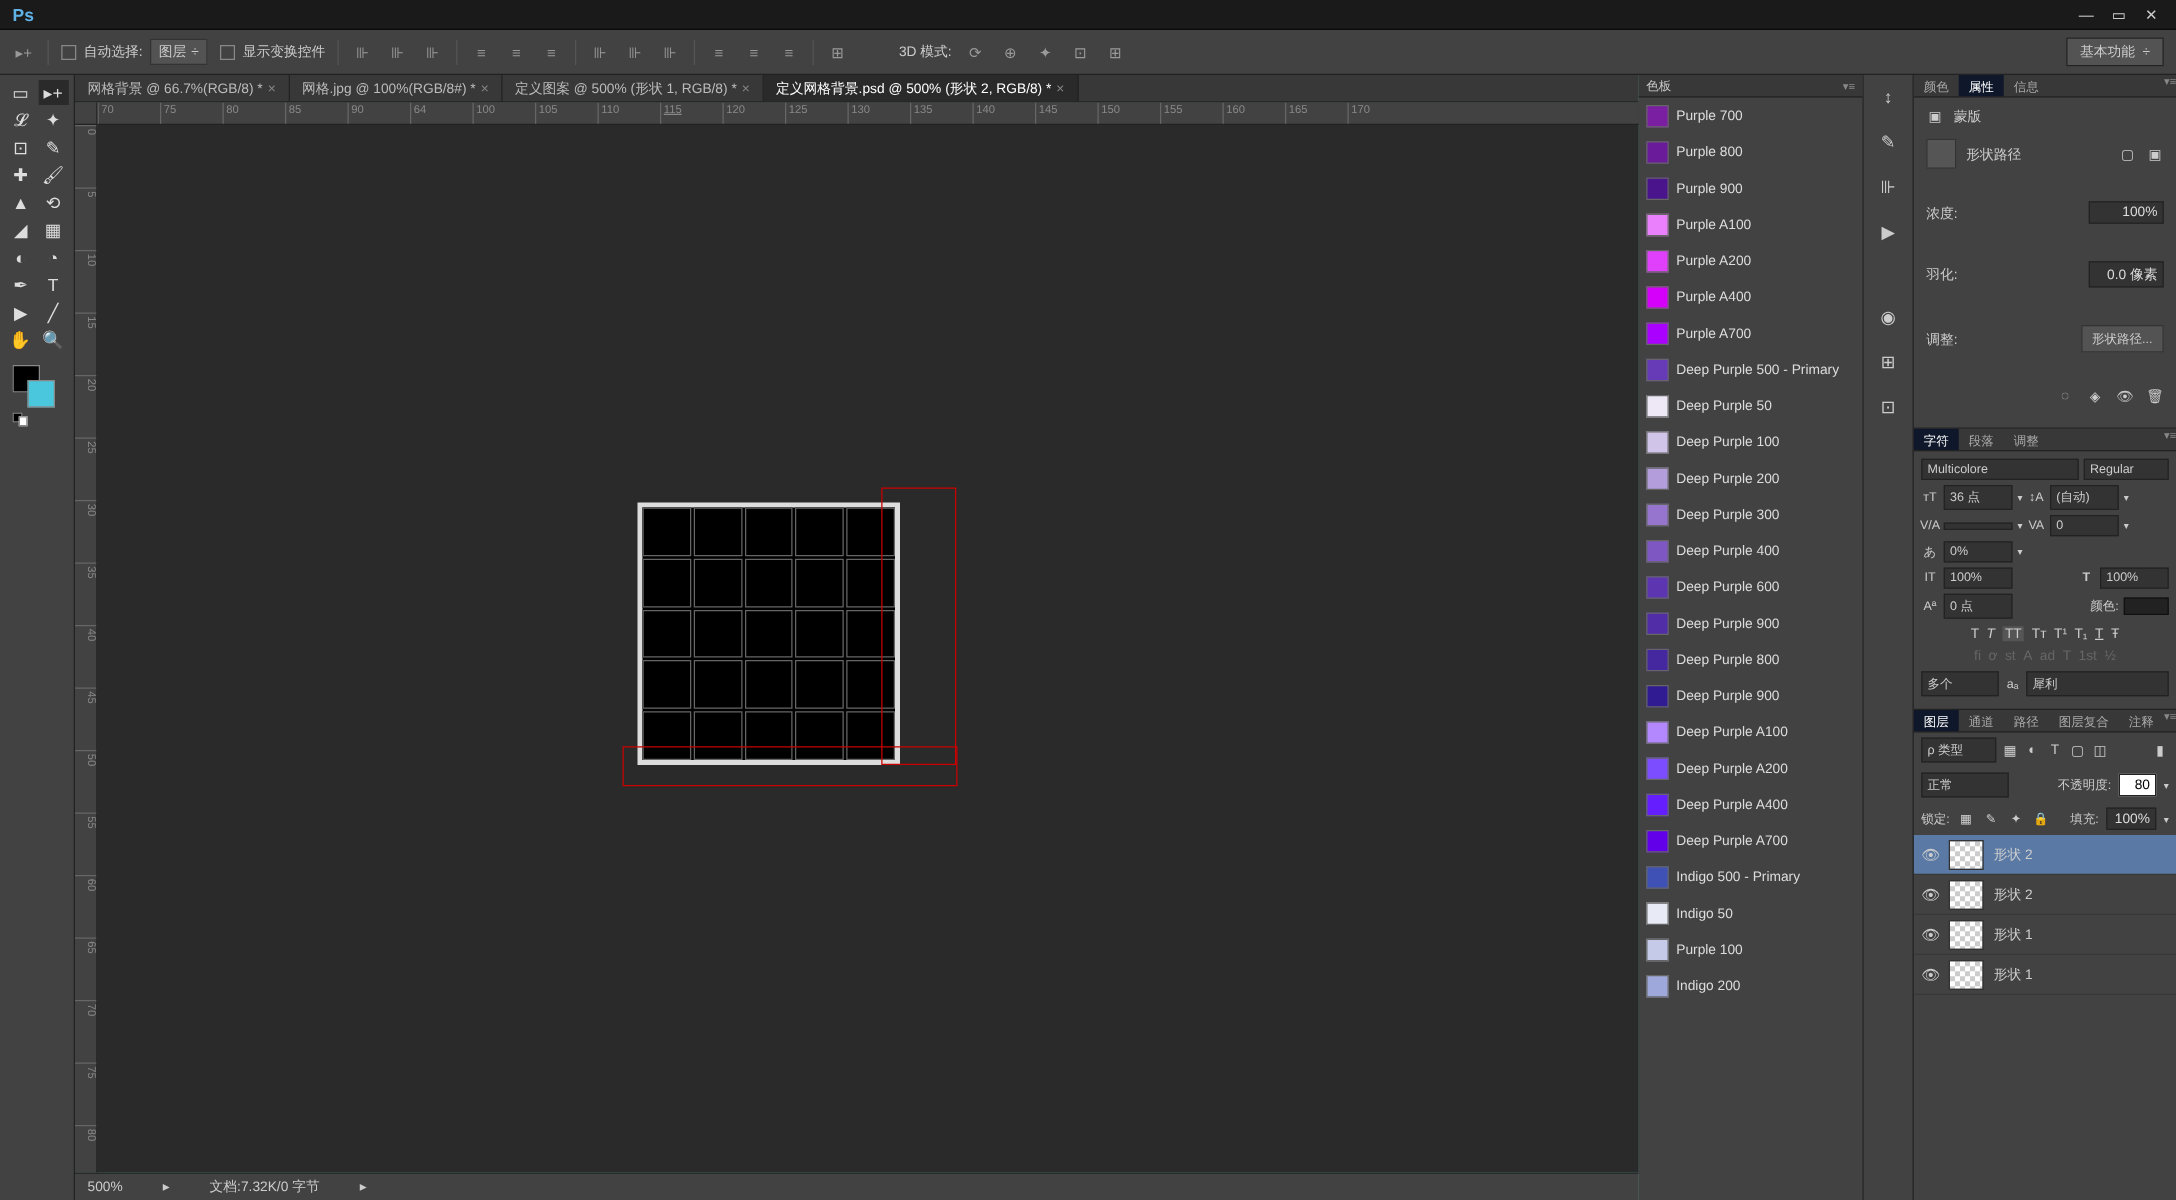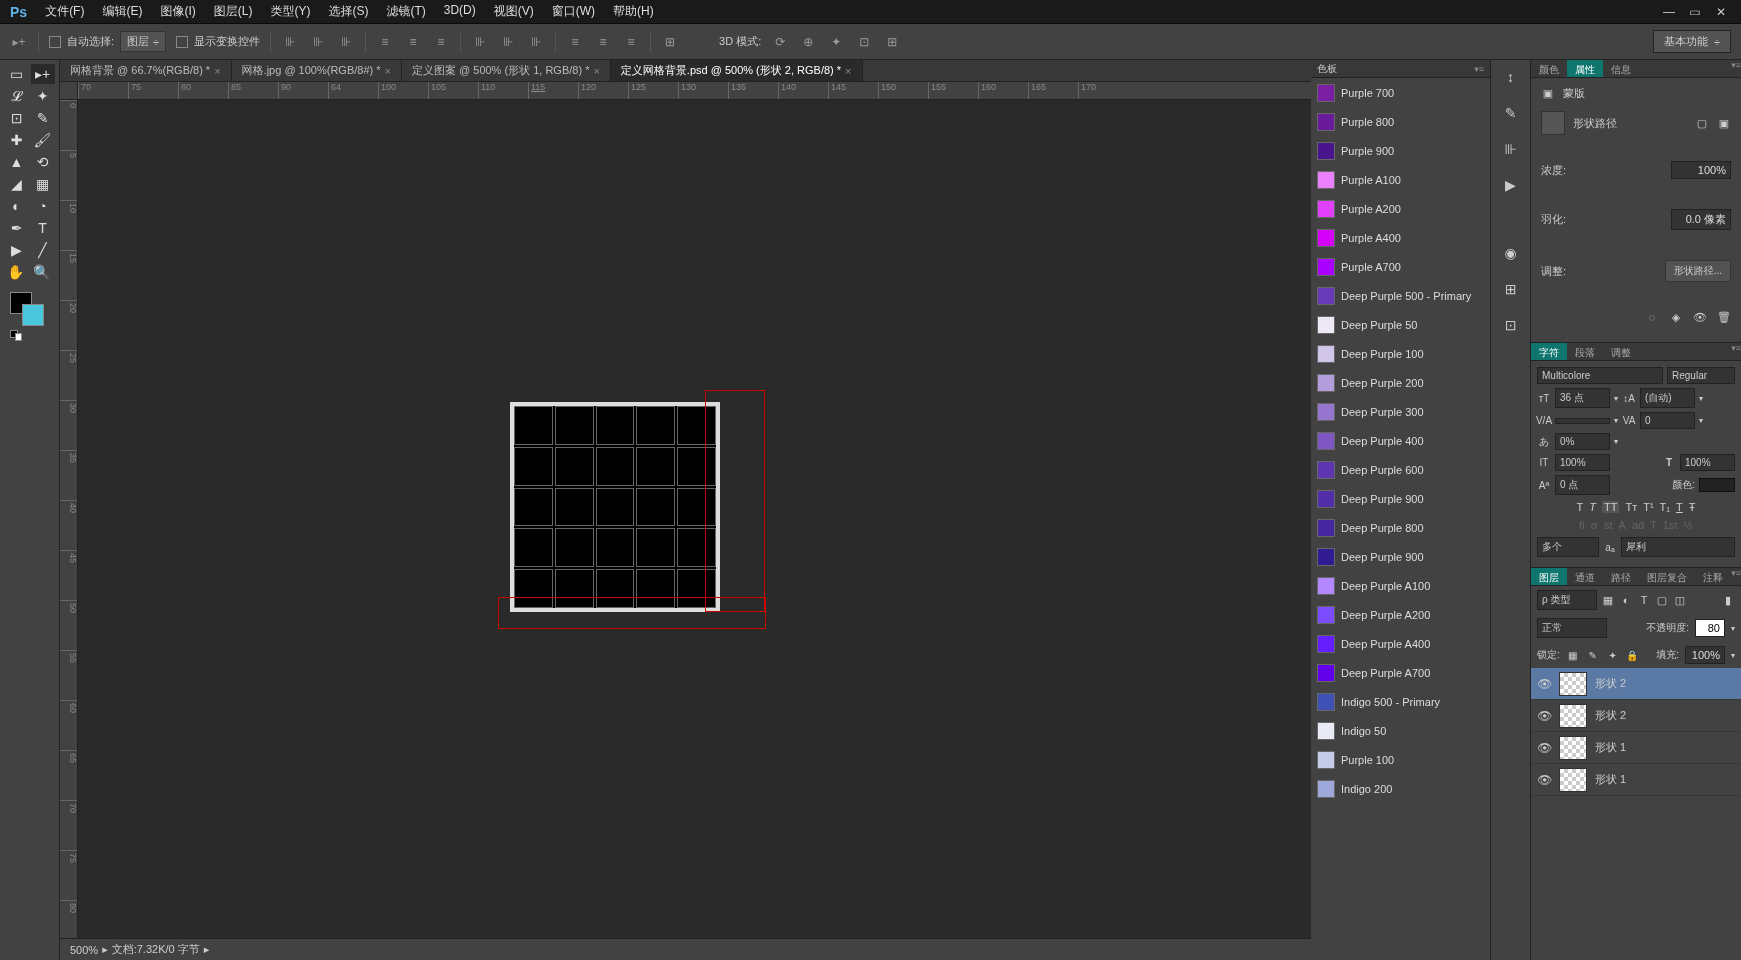--- a/index.html
+++ b/index.html
@@ -38,33 +38,33 @@
 .ruler-v{position:absolute;top:18px;left:0;width:18px;bottom:0;background:#424242;border-right:1px solid #222;font-size:9px;color:#888;overflow:hidden}
 .ruler-corner{position:absolute;top:0;left:0;width:18px;height:18px;background:#424242;border-right:1px solid #222;border-bottom:1px solid #222}
 .ruler-tick{position:absolute;border-left:1px solid #666;height:18px;padding-left:2px}
 .ruler-tick-v{position:absolute;border-top:1px solid #666;width:18px;writing-mode:vertical-rl;padding-top:2px}
 .canvas-art{position:absolute;left:450px;top:320px}
 .grid-box{width:210px;height:210px;background:#ddd;padding:4px}
 .grid-inner{width:100%;height:100%;background:#000;display:grid;grid-template-columns:repeat(5,1fr);grid-template-rows:repeat(5,1fr);gap:2px}
 .grid-cell{background:#000;border:1px solid #666}
 .sel-box1{position:absolute;border:1px solid #c00;width:60px;height:222px;left:645px;top:308px}
 .sel-box2{position:absolute;border:1px solid #c00;width:268px;height:32px;left:438px;top:515px}
-.status{height:22px;background:#424242;display:flex;align-items:center;padding:0 10px;gap:4px;font-size:11px;border-top:1px solid #222}
+.status{height:22px;background:#424242;display:flex;align-items:center;padding:0 10px;gap:32px;font-size:11px;border-top:1px solid #222}
 .right-panels{width:430px;background:#424242;display:flex}
 .swatch-panel{width:180px;border-right:1px solid #222;display:flex;flex-direction:column}
 .panel-tab-bar{height:18px;background:#383838;display:flex;align-items:center;padding:0 6px;font-size:10px;color:#ccc;border-bottom:1px solid #222}
 .swatch-list{flex:1;overflow-y:auto;overflow-x:hidden}
 .swatch-item{display:flex;align-items:center;height:29px;padding:0 6px;gap:6px;font-size:11px;color:#ddd}
 .swatch-color{width:18px;height:18px;border:1px solid #666;flex-shrink:0}
 .dock-strip{width:40px;background:#424242;border-right:1px solid #222;display:flex;flex-direction:column;align-items:center;padding-top:6px;gap:14px}
 .dock-icon{width:22px;height:22px;display:flex;align-items:center;justify-content:center;color:#ccc;font-size:14px}
 .prop-panel{flex:1;display:flex;flex-direction:column}
 .prop-tabs{height:18px;display:flex;background:#383838;font-size:10px;border-bottom:1px solid #222}
 .prop-tab{padding:3px 8px;color:#aaa}
-.prop-tab.active{background:#0f766e;color:#fff}
+.prop-tab.active{background:#0f172a;color:#fff}
 .prop-body{padding:8px 10px;font-size:11px;color:#ccc}
 .prop-row{display:flex;align-items:center;gap:8px;margin-bottom:10px}
 .prop-thumb{width:24px;height:24px;background:#555;border:1px solid #333}
 .prop-input{background:#333;border:1px solid #222;color:#ddd;padding:2px 4px;width:60px;text-align:right;font-size:11px}
 .prop-btn{background:#535353;border:1px solid #333;padding:3px 8px;font-size:10px}
 .spacer{flex:1}
 .char-panel{border-top:1px solid #222}
 .char-body{padding:6px;font-size:10px}
 .char-row{display:flex;gap:4px;margin-bottom:4px;align-items:center}
 .char-sel{background:#333;border:1px solid #222;padding:2px 4px;flex:1;display:flex;align-items:center;font-size:10px}
@@ -81,33 +81,20 @@
 .small-icon{width:14px;height:14px;display:inline-flex;align-items:center;justify-content:center}
 ::-webkit-scrollbar{width:14px;background:#333}
 ::-webkit-scrollbar-thumb{background:#555}
 .panel-menu{margin-left:auto;font-size:9px;color:#888}
 </style>
 </head>
 <body>
 
 <div class="titlebar">
   <span class="ps-logo">Ps</span>
-  <div class="menus" id="menubar">
-      <span class="menu-item">文件(F)</span>
-      <span class="menu-item">编辑(E)</span>
-      <span class="menu-item">图像(I)</span>
-      <span class="menu-item">图层(L)</span>
-      <span class="menu-item">类型(Y)</span>
-      <span class="menu-item">选择(S)</span>
-      <span class="menu-item">滤镜(T)</span>
-      <span class="menu-item">3D(D)</span>
-      <span class="menu-item">视图(V)</span>
-      <span class="menu-item">窗口(W)</span>
-      <span class="menu-item">帮助(H)</span>
-    </div>
   <div class="win-controls">
     <span class="win-btn">—</span>
     <span class="win-btn">▭</span>
     <span class="win-btn">✕</span>
   </div>
 </div>
 
 <div class="options-bar">
   <span class="opt-icon">▸+</span>
   <span class="opt-sep"></span>

